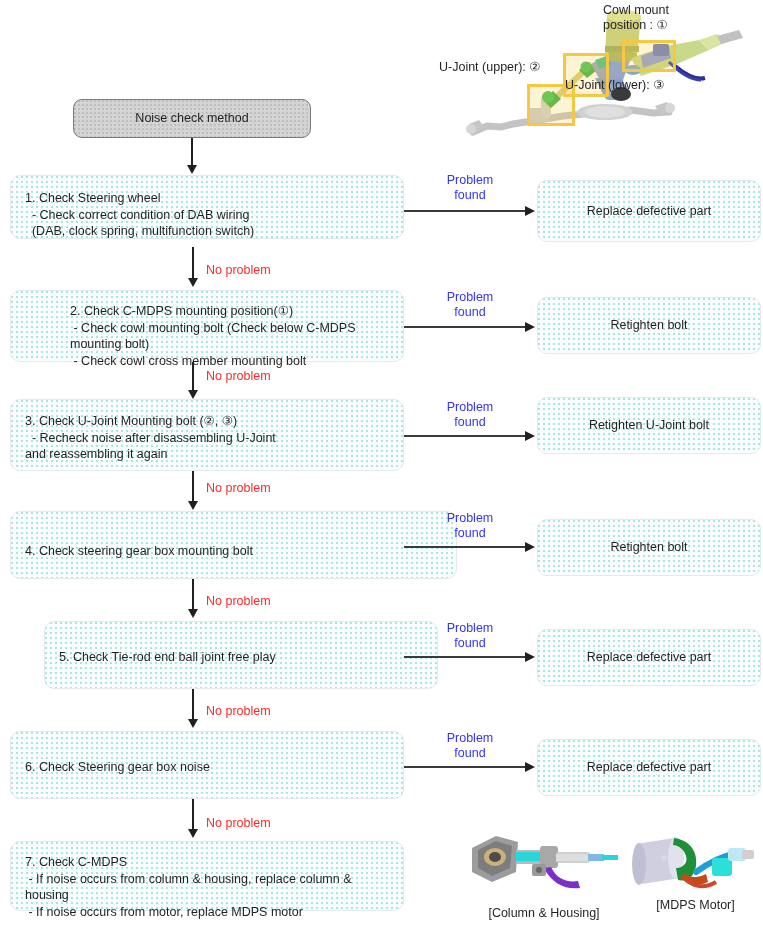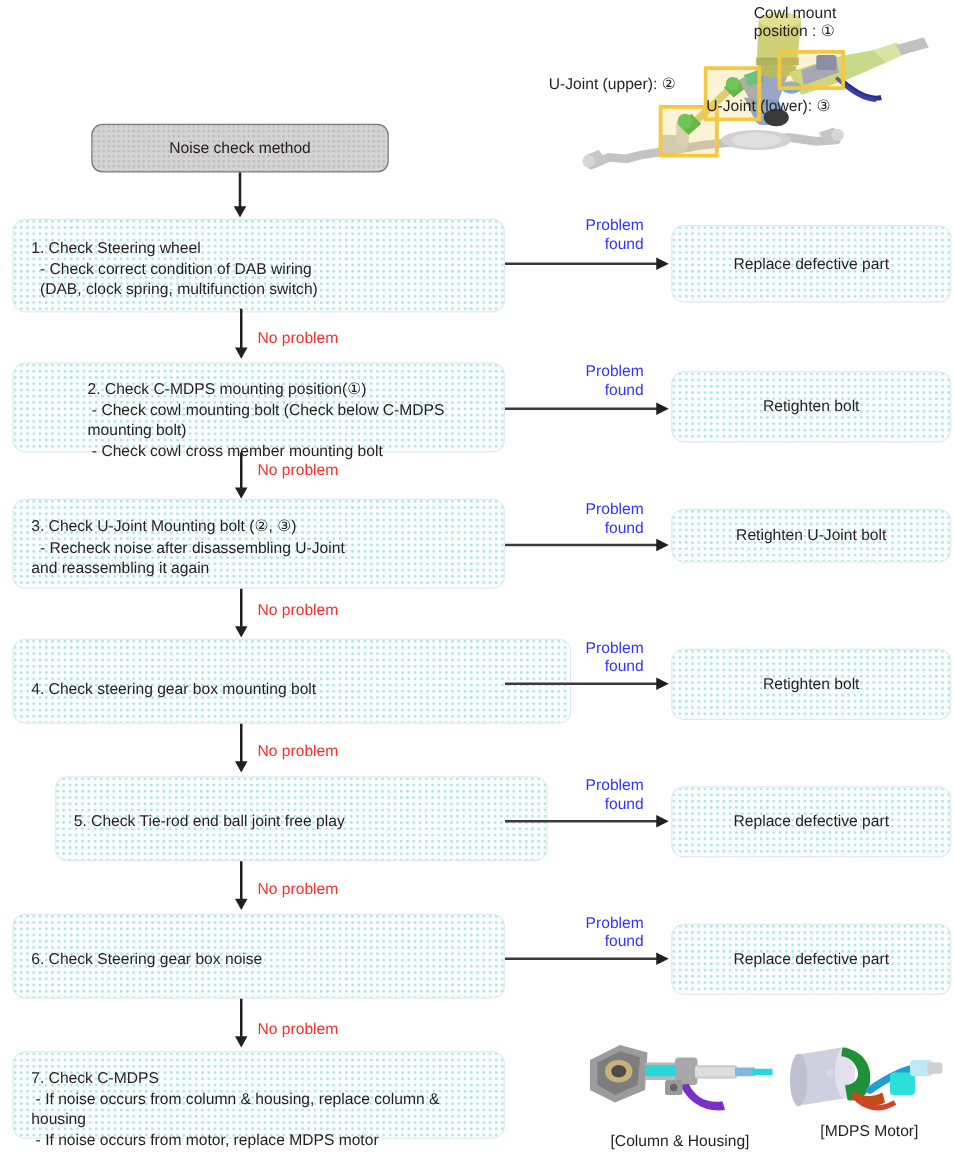--- a/index.html
+++ b/index.html
@@ -96,21 +96,21 @@
     color: #ff2a2a;
     font-size: 12.5px;
     line-height: 14px;
     white-space: nowrap;
   }
   .lbl-problem {
     position: absolute;
     color: #3333ff;
     font-size: 12.5px;
     line-height: 15px;
-    text-align: right;
+    text-align: center;
     white-space: pre-line;
   }
 
   
   .illus-wrap { position: absolute; }
   .illus-label {
     position: absolute;
     font-size: 12.5px;
     line-height: 15px;
     color: #231f20;
@@ -193,21 +193,21 @@
     <div class="illus-label" style="left:110px; top:78px;text-align:right;">U-Joint (lower): ③</div>
   </div>
 
   <div class="node header-node center-node vcenter" style="left:73px; top:99px; width:238px; height:39px;">
     <div class="txt">Noise check method</div>
   </div>
 
   <div class="vline" style="left:191px; top:138px; height:32px;"></div>
   <div class="vhead" style="left:187px; top:165px;"></div>
 
-  <div class="node" style="left:10px; top:175px; width:394px; height:75px;">
+  <div class="node" style="left:10px; top:175px; width:394px; height:64px;">
     <div class="txt" style="top:14px;">1. Check Steering wheel
   - Check correct condition of DAB wiring
   (DAB, clock spring, multifunction switch)</div>
   </div>
   <div class="hline" style="left:404px; top:210px; width:124px;"></div>
   <div class="hhead" style="left:525px; top:206px;"></div>
   <div class="lbl-problem" style="left:425px; top:173px; width:90px;">Problem
 found</div>
   <div class="node center-node vcenter" style="left:537px; top:180px; width:224px; height:62px;">
     <div class="txt">Replace defective part</div>
@@ -236,21 +236,21 @@
 
   <div class="node" style="left:10px; top:399px; width:394px; height:72px;">
     <div class="txt" style="top:13px;">3. Check U-Joint Mounting bolt (②, ③)
   - Recheck noise after disassembling U-Joint
 and reassembling it again</div>
   </div>
   <div class="hline" style="left:404px; top:435px; width:124px;"></div>
   <div class="hhead" style="left:525px; top:431px;"></div>
   <div class="lbl-problem" style="left:425px; top:400px; width:90px;">Problem
 found</div>
-  <div class="node center-node vcenter" style="left:537px; top:407px; width:224px; height:43px;">
+  <div class="node center-node vcenter" style="left:537px; top:397px; width:224px; height:57px;">
     <div class="txt">Retighten U-Joint bolt</div>
   </div>
 
   <div class="vline" style="left:192px; top:471px; height:33px;"></div>
   <div class="vhead" style="left:188px; top:501px;"></div>
   <div class="lbl-noproblem" style="left:206px; top:481px;">No problem</div>
 
   <div class="node vcenter" style="left:10px; top:511px; width:447px; height:68px;">
     <div class="txt" style="position:absolute; top:31px;">4. Check steering gear box mounting bolt</div>
   </div>

